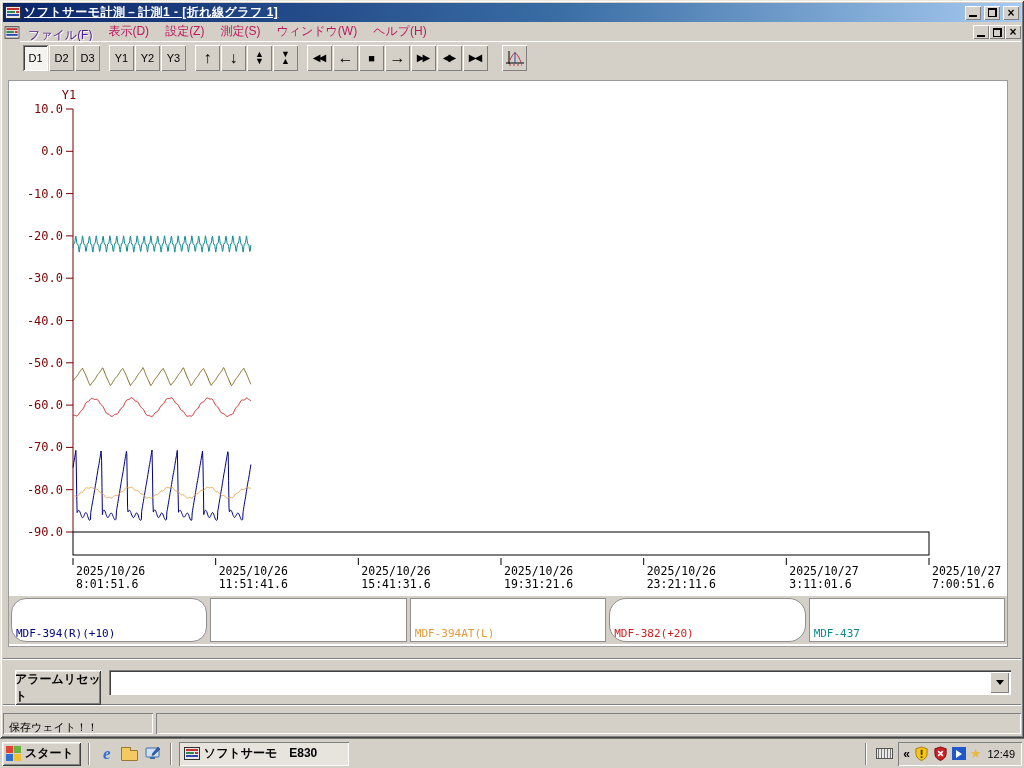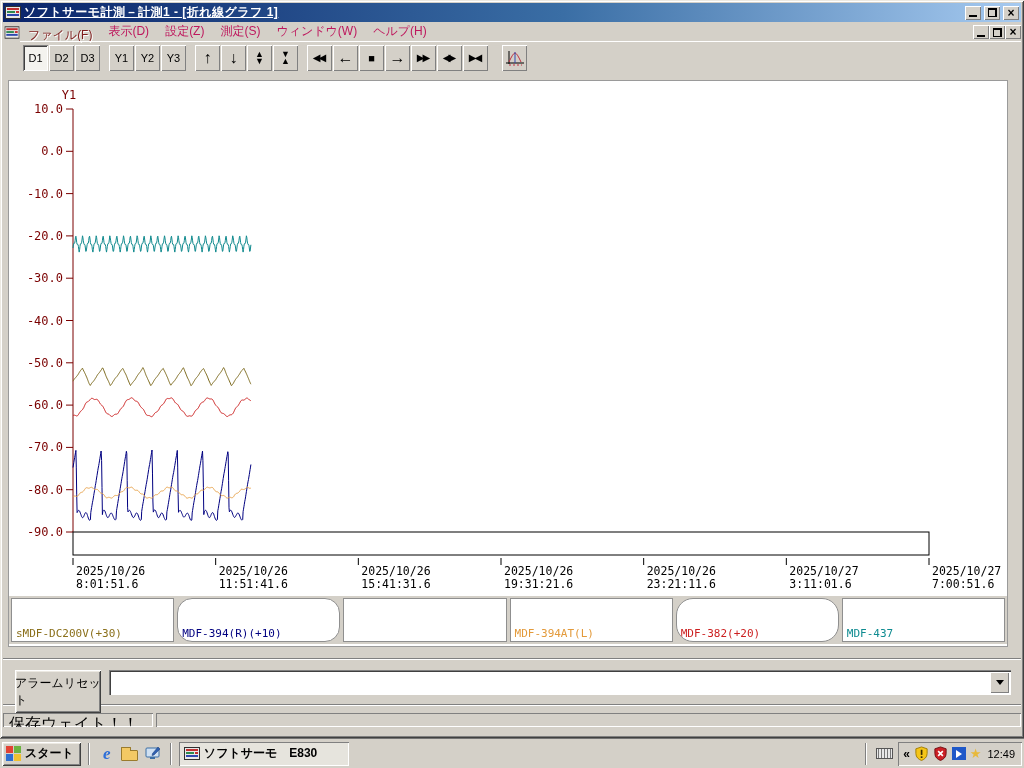--- a/index.html
+++ b/index.html
@@ -35,21 +35,21 @@
   .glyph-restore { position:relative; width:9px; height:9px; }
   .glyph-restore::before { content:""; position:absolute; right:0; top:0;
     width:6px; height:6px; border:1px solid #000; border-top-width:2px; background:#d4d0c8; }
   .glyph-restore::after { content:""; position:absolute; left:0; bottom:0;
     width:6px; height:6px; border:1px solid #000; border-top-width:2px; background:#d4d0c8; }
   .glyph-close { font-weight:bold; font-size:12px; line-height:12px; }
 
   .menubar { position:absolute; left:3px; top:23px; right:3px; height:18px;
     display:flex; align-items:center; font-size:12px; gap:0; padding-left:1px; }
   .menu-item { padding:1px 8px 2px 8px; color:#be185d; cursor:default; }
-  .menu-item.disabled { color:#7f1d1d; text-shadow:1px 1px 0 #ffffff;margin-top:8px; }
+  .menu-item.disabled { color:#4c1d95; text-shadow:1px 1px 0 #ffffff;margin-top:8px; }
   .menubar .spacer { flex:1; }
 
   .toolbar { position:absolute; left:20px; top:41px; right:3px; height:33px;
     border-top:1px solid #ffffff; display:flex; align-items:center;
     padding-left:3px; gap:1px; }
   .tb-btn { width:25px; height:26px; display:flex; align-items:center;
     justify-content:center; font-size:11px; color:#000; flex-direction:column; }
   .tb-btn .big-arrow { font-size:16px; font-weight:bold; line-height:16px; }
   .tb-btn .dbl { font-size:10px; letter-spacing:-2px; text-indent:-2px; line-height:12px; }
   .tb-btn .sq { font-size:11px; line-height:12px; }
@@ -65,37 +65,37 @@
     background:#d4d0c8; display:flex; gap:3px; padding:2px; }
   .legend-cell { flex:1; background:#ffffff; border:1px solid #8f8f8f;
     font-family:"DejaVu Sans Mono", monospace; font-size:11px; line-height:14px;
     padding:0 4px; overflow:hidden; white-space:pre; }
   .lg-line { height:14px; }
 
   
   .alarm-bar { position:absolute; left:3px; top:658px; right:3px; height:48px;
     box-shadow: inset 0 1px 0 #808080, inset 0 2px 0 #ffffff,
                 inset 0 -1px 0 #ffffff, inset 0 -2px 0 #808080; }
-  .alarm-btn { position:absolute; left:12px; top:12px; width:86px; height:43px;
+  .alarm-btn { position:absolute; left:12px; top:12px; width:86px; height:35px;
     display:flex; align-items:center; justify-content:center; font-size:12px;
-    color:#000; cursor:default; }
+    color:#000; cursor:default;font-weight:bold; }
   .combo { position:absolute; left:106px; right:10px; top:12px; height:25px;
     background:#ffffff; box-shadow: inset 1px 1px 0 #808080, inset 2px 2px 0 #404040,
     inset -1px -1px 0 #ffffff; }
   .combo-field { position:absolute; left:3px; top:3px; right:22px; bottom:3px;
     font-size:12px; background:#fff; border:0; outline:none; }
   .combo-btn { position:absolute; right:2px; top:2px; width:19px; height:21px;
     display:flex; align-items:center; justify-content:center; }
   .combo-btn .arrow { width:0; height:0; border-left:4px solid transparent;
     border-right:4px solid transparent; border-top:5px solid #000; }
 
   
   .statusbar { position:absolute; left:3px; right:3px; top:710px; height:25px;
     display:flex; gap:3px; padding-top:3px; }
-  .status-panel { height:14px; font-size:16px; padding:1px 6px; color:#000;
+  .status-panel { height:21px; font-size:11px; padding:7px 6px; color:#000;
     white-space:nowrap; overflow:hidden; }
   .status-panel.first { width:150px; }
   .status-panel.rest { flex:1; }
 
   
   .taskbar { position:absolute; left:0; top:738px; width:1024px; height:30px;
     background:#d4d0c8; border-top:1px solid #737373; display:flex;
     align-items:center; padding:0 2px; gap:3px; }
   .start-btn { height:24px; padding:0 7px 0 4px; display:flex; align-items:center;
     gap:4px; font-weight:bold; font-size:12px; }
@@ -296,25 +296,20 @@
           <line x1="920" y1="477" x2="920" y2="484" stroke="#000"></line>
           <text x="923" y="494" fill="#000" font-size="11.5" font-family="DejaVu Sans Mono, monospace">2025/10/27</text>
           <text x="923" y="507" fill="#000" font-size="11.5" font-family="DejaVu Sans Mono, monospace">7:00:51.6</text>
           <polyline points="64.0,300.2 64.4,299.5 64.8,298.8 65.2,298.2 65.7,297.6 66.1,297.1 66.5,296.7 66.9,296.2 67.3,295.8 67.7,295.3 68.1,294.8 68.6,294.2 69.0,293.6 69.4,292.9 69.8,292.3 70.2,291.6 70.6,290.9 71.0,290.3 71.4,289.7 71.9,289.1 72.3,288.6 72.7,288.1 73.1,287.6 73.5,287.2 73.9,288.2 74.3,289.1 74.8,290.0 75.2,290.8 75.6,291.6 76.0,292.5 76.4,293.3 76.8,294.2 77.2,295.2 77.7,296.2 78.1,297.3 78.5,298.3 78.9,299.4 79.3,300.5 79.7,301.5 80.1,302.5 80.6,303.4 81.0,304.3 81.4,304.3 81.8,303.6 82.2,303.0 82.6,302.4 83.0,301.9 83.4,301.4 83.9,300.9 84.3,300.4 84.7,299.9 85.1,299.4 85.5,298.8 85.9,298.2 86.3,297.5 86.8,296.8 87.2,296.1 87.6,295.4 88.0,294.7 88.4,294.0 88.8,293.4 89.2,292.9 89.7,292.4 90.1,291.9 90.5,291.4 90.9,290.9 91.3,290.3 91.7,289.7 92.1,289.0 92.6,288.4 93.0,287.7 93.4,287.0 93.8,286.9 94.2,287.9 94.6,288.9 95.0,289.9 95.5,291.0 95.9,292.1 96.3,293.2 96.7,294.3 97.1,295.3 97.5,296.2 97.9,297.1 98.3,298.0 98.8,298.8 99.2,299.7 99.6,300.5 100.0,301.5 100.4,302.4 100.8,303.4 101.2,304.5 101.7,304.2 102.1,303.7 102.5,303.2 102.9,302.6 103.3,301.9 103.7,301.2 104.1,300.5 104.6,299.8 105.0,299.1 105.4,298.5 105.8,297.9 106.2,297.3 106.6,296.8 107.0,296.4 107.5,295.9 107.9,295.5 108.3,295.0 108.7,294.4 109.1,293.8 109.5,293.2 109.9,292.5 110.3,291.8 110.8,291.2 111.2,290.6 111.6,290.0 112.0,289.4 112.4,288.9 112.8,288.4 113.2,287.9 113.7,287.4 114.1,287.8 114.5,288.7 114.9,289.6 115.3,290.5 115.7,291.3 116.1,292.1 116.6,292.9 117.0,293.8 117.4,294.7 117.8,295.7 118.2,296.8 118.6,297.8 119.0,298.9 119.5,299.9 119.9,301.0 120.3,301.9 120.7,302.9 121.1,303.8 121.5,304.5 121.9,303.9 122.3,303.2 122.8,302.6 123.2,302.1 123.6,301.6 124.0,301.1 124.4,300.6 124.8,300.2 125.2,299.7 125.7,299.1 126.1,298.6 126.5,297.9 126.9,297.2 127.3,296.5 127.7,295.8 128.1,295.1 128.6,294.4 129.0,293.8 129.4,293.3 129.8,292.7 130.2,292.2 130.6,291.7 131.0,291.2 131.5,290.6 131.9,290.0 132.3,289.3 132.7,288.7 133.1,288.0 133.5,287.3 133.9,286.6 134.4,287.3 134.8,288.3 135.2,289.3 135.6,290.4 136.0,291.5 136.4,292.6 136.8,293.7 137.2,294.7 137.7,295.7 138.1,296.6 138.5,297.5 138.9,298.4 139.3,299.2 139.7,300.1 140.1,301.0 140.6,302.0 141.0,303.0 141.4,304.0 141.8,304.6 142.2,304.1 142.6,303.6 143.0,303.0 143.5,302.3 143.9,301.6 144.3,300.9 144.7,300.2 145.1,299.5 145.5,298.8 145.9,298.2 146.4,297.6 146.8,297.1 147.2,296.6 147.6,296.1 148.0,295.7 148.4,295.2 148.8,294.6 149.2,294.0 149.7,293.4 150.1,292.8 150.5,292.1 150.9,291.4 151.3,290.8 151.7,290.2 152.1,289.7 152.6,289.2 153.0,288.7 153.4,288.2 153.8,287.7 154.2,287.4 154.6,288.3 155.0,289.2 155.5,290.1 155.9,290.9 156.3,291.7 156.7,292.6 157.1,293.4 157.5,294.3 157.9,295.3 158.4,296.3 158.8,297.3 159.2,298.4 159.6,299.4 160.0,300.5 160.4,301.4 160.8,302.4 161.2,303.2 161.7,304.1 162.1,304.1 162.5,303.4 162.9,302.8 163.3,302.2 163.7,301.7 164.1,301.2 164.6,300.8 165.0,300.4 165.4,299.9 165.8,299.4 166.2,298.8 166.6,298.2 167.0,297.6 167.5,296.9 167.9,296.2 168.3,295.5 168.7,294.8 169.1,294.2 169.5,293.6 169.9,293.1 170.4,292.6 170.8,292.1 171.2,291.5 171.6,291.0 172.0,290.4 172.4,289.7 172.8,289.0 173.3,288.3 173.7,287.6 174.1,286.9 174.5,286.8 174.9,287.7 175.3,288.8 175.7,289.8 176.1,290.9 176.6,292.0 177.0,293.1 177.4,294.1 177.8,295.1 178.2,296.1 178.6,297.0 179.0,297.8 179.5,298.7 179.9,299.6 180.3,300.5 180.7,301.5 181.1,302.5 181.5,303.6 181.9,304.6 182.4,304.4 182.8,303.9 183.2,303.3 183.6,302.7 184.0,302.1 184.4,301.4 184.8,300.6 185.3,299.9 185.7,299.2 186.1,298.5 186.5,297.9 186.9,297.4 187.3,296.9 187.7,296.4 188.1,295.9 188.6,295.4 189.0,294.9 189.4,294.3 189.8,293.6 190.2,293.0 190.6,292.3 191.0,291.6 191.5,291.0 191.9,290.4 192.3,289.9 192.7,289.4 193.1,288.9 193.5,288.4 193.9,288.0 194.4,287.5 194.8,287.9 195.2,288.8 195.6,289.7 196.0,290.6 196.4,291.4 196.8,292.2 197.3,293.1 197.7,294.0 198.1,294.9 198.5,295.9 198.9,296.9 199.3,298.0 199.7,299.0 200.1,300.0 200.6,301.0 201.0,301.9 201.4,302.8 201.8,303.6 202.2,304.4 202.6,303.7 203.0,303.1 203.5,302.5 203.9,301.9 204.3,301.4 204.7,301.0 205.1,300.5 205.5,300.1 205.9,299.6 206.4,299.0 206.8,298.5 207.2,297.8 207.6,297.2 208.0,296.5 208.4,295.8 208.8,295.1 209.3,294.5 209.7,294.0 210.1,293.4 210.5,292.9 210.9,292.4 211.3,291.9 211.7,291.4 212.1,290.8 212.6,290.1 213.0,289.4 213.4,288.7 213.8,288.0 214.2,287.3 214.6,286.6 215.0,287.3 215.5,288.2 215.9,289.3 216.3,290.3 216.7,291.4 217.1,292.5 217.5,293.5 217.9,294.5 218.4,295.5 218.8,296.4 219.2,297.3 219.6,298.2 220.0,299.1 220.4,300.0 220.8,301.0 221.3,302.0 221.7,303.0 222.1,304.1 222.5,304.7 222.9,304.2 223.3,303.7 223.7,303.1 224.2,302.5 224.6,301.8 225.0,301.0 225.4,300.3 225.8,299.6 226.2,298.9 226.6,298.3 227.0,297.7 227.5,297.2 227.9,296.7 228.3,296.2 228.7,295.7 229.1,295.1 229.5,294.5 229.9,293.9 230.4,293.3 230.8,292.6 231.2,291.9 231.6,291.2 232.0,290.6 232.4,290.0 232.8,289.5 233.3,289.1 233.7,288.6 234.1,288.2 234.5,287.7 234.9,287.3 235.3,288.3 235.7,289.2 236.2,290.1 236.6,291.0 237.0,291.8 237.4,292.7 237.8,293.6 238.2,294.5 238.6,295.5 239.0,296.5 239.5,297.6 239.9,298.6 240.3,299.6 240.7,300.6 241.1,301.5 241.5,302.4 241.9,303.2" fill="none" stroke="#7d6a1e" stroke-width="1"></polyline>
           <polyline points="64.0,386.5 64.4,384.0 64.8,381.5 65.2,379.0 65.7,376.5 66.1,374.1 66.5,371.7 66.9,369.4 67.3,386.1 67.7,413.2 68.1,431.6 68.6,430.7 69.0,430.0 69.4,429.5 69.8,429.3 70.2,429.6 70.6,430.2 71.0,431.1 71.4,432.2 71.9,433.5 72.3,434.7 72.7,435.7 73.1,436.4 73.5,436.7 73.9,436.6 74.3,436.1 74.8,435.3 75.2,434.3 75.6,433.3 76.0,432.4 76.4,431.8 76.8,431.6 77.2,431.7 77.7,432.3 78.1,433.3 78.5,434.5 78.9,435.8 79.3,437.1 79.7,438.1 80.1,438.9 80.6,439.2 81.0,439.2 81.4,438.8 81.8,431.6 82.2,429.1 82.6,426.6 83.0,424.2 83.4,421.8 83.9,419.4 84.3,417.0 84.7,414.6 85.1,412.2 85.5,409.8 85.9,407.3 86.3,404.7 86.8,402.2 87.2,399.6 87.6,397.0 88.0,394.5 88.4,392.0 88.8,389.5 89.2,387.1 89.7,384.7 90.1,382.3 90.5,379.9 90.9,377.4 91.3,375.0 91.7,372.5 92.1,370.0 92.6,379.4 93.0,406.5 93.4,433.6 93.8,430.5 94.2,429.7 94.6,429.2 95.0,429.1 95.5,429.4 95.9,430.1 96.3,431.1 96.7,432.3 97.1,433.5 97.5,434.7 97.9,435.6 98.3,436.3 98.8,436.6 99.2,436.5 99.6,436.0 100.0,435.3 100.4,434.4 100.8,433.6 101.2,432.8 101.7,432.2 102.1,432.0 102.5,432.1 102.9,432.6 103.3,433.3 103.7,434.3 104.1,435.4 104.6,436.5 105.0,437.5 105.4,438.3 105.8,438.8 106.2,438.9 106.6,438.7 107.0,438.2 107.5,429.8 107.9,427.4 108.3,425.0 108.7,422.6 109.1,420.1 109.5,417.6 109.9,415.1 110.3,412.6 110.8,410.0 111.2,407.5 111.6,405.1 112.0,402.6 112.4,400.2 112.8,397.8 113.2,395.5 113.7,393.0 114.1,390.6 114.5,388.1 114.9,385.6 115.3,383.1 115.7,380.5 116.1,377.9 116.6,375.3 117.0,372.8 117.4,370.3 117.8,372.6 118.2,399.7 118.6,426.8 119.0,430.9 119.5,430.1 119.9,429.6 120.3,429.3 120.7,429.4 121.1,429.8 121.5,430.6 121.9,431.6 122.3,432.8 122.8,434.0 123.2,435.0 123.6,435.9 124.0,436.4 124.4,436.6 124.8,436.4 125.2,435.9 125.7,435.1 126.1,434.2 126.5,433.3 126.9,432.5 127.3,432.0 127.7,431.9 128.1,432.2 128.6,432.9 129.0,433.9 129.4,435.0 129.8,436.3 130.2,437.5 130.6,438.4 131.0,439.1 131.5,439.3 131.9,439.1 132.3,438.5 132.7,430.4 133.1,427.8 133.5,425.3 133.9,422.8 134.4,420.3 134.8,417.8 135.2,415.4 135.6,413.1 136.0,410.7 136.4,408.3 136.8,405.9 137.2,403.5 137.7,401.1 138.1,398.6 138.5,396.1 138.9,393.5 139.3,391.0 139.7,388.5 140.1,386.0 140.6,383.5 141.0,381.1 141.4,378.7 141.8,376.3 142.2,373.9 142.6,371.4 143.0,369.0 143.5,392.9 143.9,420.0 144.3,431.1 144.7,430.2 145.1,429.4 145.5,429.0 145.9,429.0 146.4,429.4 146.8,430.2 147.2,431.3 147.6,432.5 148.0,433.8 148.4,435.0 148.8,435.9 149.2,436.5 149.7,436.6 150.1,436.4 150.5,435.7 150.9,434.9 151.3,434.0 151.7,433.1 152.1,432.4 152.6,432.0 153.0,432.0 153.4,432.3 153.8,433.0 154.2,434.0 154.6,435.2 155.0,436.4 155.5,437.5 155.9,438.3 156.3,438.9 156.7,439.1 157.1,438.9 157.5,438.4 157.9,430.8 158.4,428.4 158.8,426.0 159.2,423.6 159.6,421.2 160.0,418.8 160.4,416.3 160.8,413.8 161.2,411.3 161.7,408.8 162.1,406.2 162.5,403.7 162.9,401.2 163.3,398.7 163.7,396.3 164.1,393.9 164.6,391.6 165.0,389.2 165.4,386.9 165.8,384.5 166.2,382.0 166.6,379.5 167.0,377.0 167.5,374.5 167.9,371.9 168.3,369.4 168.7,386.1 169.1,413.2 169.5,431.3 169.9,430.4 170.4,429.8 170.8,429.4 171.2,429.4 171.6,429.7 172.0,430.3 172.4,431.2 172.8,432.3 173.3,433.4 173.7,434.5 174.1,435.4 174.5,435.9 174.9,436.2 175.3,436.1 175.7,435.7 176.1,435.1 176.6,434.3 177.0,433.5 177.4,432.8 177.8,432.3 178.2,432.0 178.6,432.2 179.0,432.7 179.5,433.5 179.9,434.5 180.3,435.7 180.7,436.9 181.1,438.0 181.5,438.8 181.9,439.3 182.4,439.3 182.8,439.0 183.2,431.9 183.6,429.4 184.0,426.9 184.4,424.4 184.8,421.8 185.3,419.2 185.7,416.7 186.1,414.1 186.5,411.7 186.9,409.2 187.3,406.8 187.7,404.4 188.1,402.0 188.6,399.6 189.0,397.2 189.4,394.7 189.8,392.2 190.2,389.7 190.6,387.2 191.0,384.7 191.5,382.2 191.9,379.7 192.3,377.2 192.7,374.8 193.1,372.5 193.5,370.1 193.9,379.4 194.4,406.5 194.8,433.6 195.2,431.0 195.6,430.2 196.0,429.6 196.4,429.3 196.8,429.4 197.3,429.9 197.7,430.7 198.1,431.9 198.5,433.1 198.9,434.3 199.3,435.4 199.7,436.2 200.1,436.6 200.6,436.6 201.0,436.1 201.4,435.4 201.8,434.5 202.2,433.5 202.6,432.6 203.0,431.9 203.5,431.6 203.9,431.7 204.3,432.2 204.7,433.1 205.1,434.3 205.5,435.6 205.9,436.9 206.4,438.0 206.8,438.8 207.2,439.3 207.6,439.3 208.0,439.0 208.4,438.3 208.8,429.8 209.3,427.3 209.7,424.8 210.1,422.4 210.5,420.0 210.9,417.6 211.3,415.2 211.7,412.8 212.1,410.3 212.6,407.8 213.0,405.2 213.4,402.7 213.8,400.1 214.2,397.5 214.6,395.0 215.0,392.5 215.5,390.1 215.9,387.6 216.3,385.3 216.7,382.9 217.1,380.5 217.5,378.1 217.9,375.7 218.4,373.2 218.8,370.7 219.2,372.6 219.6,399.7 220.0,426.8 220.4,430.8 220.8,430.0 221.3,429.4 221.7,429.2 222.1,429.4 222.5,430.0 222.9,430.9 223.3,432.0 223.7,433.2 224.2,434.4 224.6,435.4 225.0,436.1 225.4,436.4 225.8,436.4 226.2,436.0 226.6,435.4 227.0,434.6 227.5,433.7 227.9,432.9 228.3,432.3 228.7,432.0 229.1,432.0 229.5,432.3 229.9,433.0 230.4,434.0 230.8,435.1 231.2,436.2 231.6,437.3 232.0,438.2 232.4,438.8 232.8,439.0 233.3,438.9 233.7,438.5 234.1,430.6 234.5,428.2 234.9,425.8 235.3,423.3 235.7,420.8 236.2,418.3 236.6,415.8 237.0,413.2 237.4,410.7 237.8,408.1 238.2,405.7 238.6,403.2 239.0,400.8 239.5,398.4 239.9,396.0 240.3,393.6 240.7,391.1 241.1,388.6 241.5,386.1 241.9,383.5" fill="none" stroke="#000080" stroke-width="1"></polyline>
           <polyline points="64.0,416.1 64.4,415.7 64.8,415.4 65.2,415.1 65.7,415.0 66.1,415.0 66.5,415.1 66.9,415.2 67.3,415.4 67.7,415.4 68.1,415.3 68.6,415.1 69.0,414.7 69.4,414.2 69.8,413.7 70.2,413.1 70.6,412.6 71.0,412.1 71.4,411.8 71.9,411.5 72.3,411.4 72.7,411.3 73.1,411.2 73.5,411.0 73.9,410.7 74.3,410.3 74.8,409.7 75.2,409.1 75.6,408.5 76.0,407.9 76.4,407.4 76.8,407.0 77.2,406.8 77.7,406.7 78.1,406.8 78.5,406.9 78.9,407.1 79.3,407.2 79.7,407.2 80.1,407.2 80.6,407.0 81.0,406.8 81.4,406.6 81.8,406.4 82.2,406.3 82.6,406.3 83.0,406.4 83.4,406.7 83.9,407.1 84.3,407.5 84.7,407.9 85.1,408.3 85.5,408.5 85.9,408.6 86.3,408.6 86.8,408.5 87.2,408.4 87.6,408.4 88.0,408.4 88.4,408.5 88.8,408.8 89.2,409.2 89.7,409.7 90.1,410.3 90.5,410.8 90.9,411.3 91.3,411.7 91.7,412.0 92.1,412.2 92.6,412.3 93.0,412.4 93.4,412.5 93.8,412.7 94.2,413.0 94.6,413.5 95.0,414.0 95.5,414.6 95.9,415.3 96.3,415.8 96.7,416.3 97.1,416.6 97.5,416.8 97.9,416.8 98.3,416.7 98.8,416.6 99.2,416.4 99.6,416.3 100.0,416.3 100.4,416.4 100.8,416.5 101.2,416.7 101.7,416.9 102.1,417.1 102.5,417.1 102.9,417.0 103.3,416.8 103.7,416.4 104.1,416.0 104.6,415.5 105.0,415.1 105.4,414.7 105.8,414.5 106.2,414.4 106.6,414.4 107.0,414.4 107.5,414.5 107.9,414.5 108.3,414.5 108.7,414.3 109.1,413.9 109.5,413.5 109.9,413.0 110.3,412.4 110.8,411.9 111.2,411.4 111.6,411.1 112.0,410.9 112.4,410.8 112.8,410.7 113.2,410.6 113.7,410.5 114.1,410.3 114.5,409.9 114.9,409.5 115.3,408.9 115.7,408.3 116.1,407.7 116.6,407.2 117.0,406.7 117.4,406.5 117.8,406.4 118.2,406.4 118.6,406.5 119.0,406.7 119.5,406.8 119.9,406.9 120.3,406.9 120.7,406.8 121.1,406.6 121.5,406.4 121.9,406.3 122.3,406.2 122.8,406.2 123.2,406.4 123.6,406.7 124.0,407.2 124.4,407.7 124.8,408.2 125.2,408.6 125.7,409.0 126.1,409.2 126.5,409.3 126.9,409.3 127.3,409.3 127.7,409.2 128.1,409.3 128.6,409.4 129.0,409.6 129.4,410.0 129.8,410.5 130.2,411.0 130.6,411.6 131.0,412.1 131.5,412.5 131.9,412.7 132.3,412.9 132.7,413.0 133.1,413.0 133.5,413.0 133.9,413.2 134.4,413.4 134.8,413.8 135.2,414.2 135.6,414.8 136.0,415.4 136.4,416.0 136.8,416.5 137.2,416.8 137.7,417.0 138.1,417.1 138.5,417.0 138.9,416.8 139.3,416.7 139.7,416.6 140.1,416.5 140.6,416.5 141.0,416.7 141.4,416.8 141.8,417.0 142.2,417.1 142.6,417.2 143.0,417.0 143.5,416.8 143.9,416.4 144.3,415.9 144.7,415.3 145.1,414.8 145.5,414.4 145.9,414.0 146.4,413.8 146.8,413.7 147.2,413.7 147.6,413.7 148.0,413.7 148.4,413.6 148.8,413.4 149.2,413.1 149.7,412.6 150.1,412.1 150.5,411.6 150.9,411.1 151.3,410.6 151.7,410.3 152.1,410.1 152.6,410.0 153.0,410.0 153.4,410.0 153.8,409.9 154.2,409.8 154.6,409.6 155.0,409.2 155.5,408.7 155.9,408.2 156.3,407.6 156.7,407.1 157.1,406.6 157.5,406.4 157.9,406.2 158.4,406.2 158.8,406.3 159.2,406.5 159.6,406.7 160.0,406.8 160.4,406.8 160.8,406.7 161.2,406.6 161.7,406.4 162.1,406.3 162.5,406.2 162.9,406.2 163.3,406.4 163.7,406.7 164.1,407.2 164.6,407.7 165.0,408.3 165.4,408.9 165.8,409.3 166.2,409.7 166.6,409.9 167.0,410.0 167.5,410.0 167.9,410.0 168.3,410.1 168.7,410.2 169.1,410.5 169.5,410.9 169.9,411.4 170.4,411.9 170.8,412.4 171.2,412.9 171.6,413.3 172.0,413.6 172.4,413.7 172.8,413.8 173.3,413.7 173.7,413.7 174.1,413.7 174.5,413.9 174.9,414.1 175.3,414.5 175.7,415.0 176.1,415.5 176.6,416.0 177.0,416.5 177.4,416.8 177.8,417.1 178.2,417.1 178.6,417.1 179.0,416.9 179.5,416.7 179.9,416.6 180.3,416.5 180.7,416.5 181.1,416.6 181.5,416.7 181.9,416.9 182.4,417.0 182.8,417.1 183.2,417.0 183.6,416.7 184.0,416.3 184.4,415.8 184.8,415.2 185.3,414.6 185.7,414.1 186.1,413.6 186.5,413.3 186.9,413.1 187.3,413.0 187.7,412.9 188.1,412.9 188.6,412.8 189.0,412.6 189.4,412.2 189.8,411.8 190.2,411.3 190.6,410.8 191.0,410.2 191.5,409.8 191.9,409.4 192.3,409.2 192.7,409.1 193.1,409.1 193.5,409.2 193.9,409.2 194.4,409.2 194.8,409.1 195.2,408.8 195.6,408.5 196.0,408.0 196.4,407.5 196.8,407.0 197.3,406.6 197.7,406.4 198.1,406.2 198.5,406.2 198.9,406.4 199.3,406.5 199.7,406.7 200.1,406.9 200.6,406.9 201.0,406.9 201.4,406.8 201.8,406.6 202.2,406.5 202.6,406.4 203.0,406.4 203.5,406.5 203.9,406.8 204.3,407.3 204.7,407.9 205.1,408.5 205.5,409.1 205.9,409.6 206.4,410.0 206.8,410.4 207.2,410.6 207.6,410.7 208.0,410.7 208.4,410.8 208.8,411.0 209.3,411.3 209.7,411.7 210.1,412.1 210.5,412.7 210.9,413.2 211.3,413.8 211.7,414.2 212.1,414.5 212.6,414.6 213.0,414.6 213.4,414.6 213.8,414.5 214.2,414.4 214.6,414.5 215.0,414.6 215.5,414.8 215.9,415.2 216.3,415.6 216.7,416.1 217.1,416.5 217.5,416.8 217.9,417.0 218.4,417.1 218.8,417.0 219.2,416.8 219.6,416.6 220.0,416.4 220.4,416.3 220.8,416.2 221.3,416.3 221.7,416.4 222.1,416.6 222.5,416.7 222.9,416.8 223.3,416.7 223.7,416.5 224.2,416.2 224.6,415.7 225.0,415.1 225.4,414.4 225.8,413.8 226.2,413.3 226.6,412.9 227.0,412.6 227.5,412.4 227.9,412.3 228.3,412.2 228.7,412.1 229.1,411.9 229.5,411.5 229.9,411.1 230.4,410.6 230.8,410.0 231.2,409.4 231.6,409.0 232.0,408.6 232.4,408.3 232.8,408.2 233.3,408.3 233.7,408.4 234.1,408.5 234.5,408.5 234.9,408.5 235.3,408.4 235.7,408.1 236.2,407.8 236.6,407.4 237.0,407.0 237.4,406.6 237.8,406.4 238.2,406.3 238.6,406.4 239.0,406.5 239.5,406.7 239.9,407.0 240.3,407.2 240.7,407.3 241.1,407.3 241.5,407.2 241.9,407.1" fill="none" stroke="#e9a44c" stroke-width="1"></polyline>
           <polyline points="64.0,334.5 64.4,334.4 64.8,334.2 65.2,334.2 65.7,334.2 66.1,334.3 66.5,334.5 66.9,334.7 67.3,334.9 67.7,334.9 68.1,334.9 68.6,334.6 69.0,334.2 69.4,333.6 69.8,333.0 70.2,332.3 70.6,331.7 71.0,331.1 71.4,330.5 71.9,330.1 72.3,329.8 72.7,329.4 73.1,329.0 73.5,328.6 73.9,328.0 74.3,327.3 74.8,326.5 75.2,325.6 75.6,324.6 76.0,323.7 76.4,322.9 76.8,322.2 77.2,321.6 77.7,321.2 78.1,320.9 78.5,320.8 78.9,320.6 79.3,320.4 79.7,320.1 80.1,319.7 80.6,319.3 81.0,318.8 81.4,318.3 81.8,317.9 82.2,317.5 82.6,317.3 83.0,317.3 83.4,317.4 83.9,317.6 84.3,317.9 84.7,318.1 85.1,318.4 85.5,318.5 85.9,318.6 86.3,318.5 86.8,318.4 87.2,318.3 87.6,318.3 88.0,318.4 88.4,318.6 88.8,318.9 89.2,319.5 89.7,320.1 90.1,320.8 90.5,321.5 90.9,322.2 91.3,322.8 91.7,323.3 92.1,323.7 92.6,324.1 93.0,324.5 93.4,324.9 93.8,325.4 94.2,326.0 94.6,326.7 95.0,327.6 95.5,328.5 95.9,329.4 96.3,330.3 96.7,331.1 97.1,331.7 97.5,332.2 97.9,332.5 98.3,332.7 98.8,332.9 99.2,333.0 99.6,333.2 100.0,333.4 100.4,333.7 100.8,334.1 101.2,334.5 101.7,334.9 102.1,335.2 102.5,335.4 102.9,335.5 103.3,335.4 103.7,335.1 104.1,334.8 104.6,334.3 105.0,334.0 105.4,333.6 105.8,333.4 106.2,333.3 106.6,333.2 107.0,333.2 107.5,333.2 107.9,333.1 108.3,333.0 108.7,332.6 109.1,332.1 109.5,331.5 109.9,330.8 110.3,330.0 110.8,329.3 111.2,328.6 111.6,328.0 112.0,327.6 112.4,327.2 112.8,326.8 113.2,326.5 113.7,326.0 114.1,325.5 114.5,324.9 114.9,324.1 115.3,323.3 115.7,322.4 116.1,321.5 116.6,320.7 117.0,320.0 117.4,319.4 117.8,319.1 118.2,318.8 118.6,318.7 119.0,318.6 119.5,318.5 119.9,318.4 120.3,318.2 120.7,317.9 121.1,317.6 121.5,317.3 121.9,317.0 122.3,316.8 122.8,316.8 123.2,316.9 123.6,317.2 124.0,317.6 124.4,318.1 124.8,318.6 125.2,319.1 125.7,319.5 126.1,319.8 126.5,320.0 126.9,320.1 127.3,320.2 127.7,320.3 128.1,320.5 128.6,320.8 129.0,321.3 129.4,321.9 129.8,322.6 130.2,323.3 130.6,324.1 131.0,324.9 131.5,325.5 131.9,326.0 132.3,326.5 132.7,326.8 133.1,327.2 133.5,327.5 133.9,327.9 134.4,328.4 134.8,329.1 135.2,329.8 135.6,330.6 136.0,331.5 136.4,332.3 136.8,333.0 137.2,333.6 137.7,334.0 138.1,334.3 138.5,334.4 138.9,334.5 139.3,334.5 139.7,334.5 140.1,334.6 140.6,334.7 141.0,335.0 141.4,335.2 141.8,335.5 142.2,335.6 142.6,335.7 143.0,335.6 143.5,335.3 143.9,334.8 144.3,334.3 144.7,333.7 145.1,333.1 145.5,332.5 145.9,332.0 146.4,331.6 146.8,331.4 147.2,331.2 147.6,331.0 148.0,330.8 148.4,330.5 148.8,330.1 149.2,329.5 149.7,328.8 150.1,328.1 150.5,327.3 150.9,326.5 151.3,325.8 151.7,325.2 152.1,324.7 152.6,324.3 153.0,324.0 153.4,323.8 153.8,323.5 154.2,323.1 154.6,322.6 155.0,322.0 155.5,321.2 155.9,320.5 156.3,319.7 156.7,319.0 157.1,318.4 157.5,317.9 157.9,317.6 158.4,317.5 158.8,317.4 159.2,317.5 159.6,317.6 160.0,317.6 160.4,317.6 160.8,317.5 161.2,317.3 161.7,317.1 162.1,317.0 162.5,316.9 162.9,317.0 163.3,317.3 163.7,317.7 164.1,318.3 164.6,319.0 165.0,319.7 165.4,320.4 165.8,321.0 166.2,321.6 166.6,322.0 167.0,322.3 167.5,322.6 167.9,322.8 168.3,323.1 168.7,323.5 169.1,324.0 169.5,324.6 169.9,325.4 170.4,326.2 170.8,327.0 171.2,327.7 171.6,328.4 172.0,328.9 172.4,329.3 172.8,329.6 173.3,329.9 173.7,330.1 174.1,330.3 174.5,330.7 174.9,331.2 175.3,331.7 175.7,332.4 176.1,333.1 176.6,333.8 177.0,334.4 177.4,334.8 177.8,335.2 178.2,335.3 178.6,335.3 179.0,335.2 179.5,335.1 179.9,334.9 180.3,334.8 180.7,334.8 181.1,334.9 181.5,335.0 181.9,335.1 182.4,335.1 182.8,335.0 183.2,334.8 183.6,334.4 184.0,333.8 184.4,333.2 184.8,332.4 185.3,331.6 185.7,330.8 186.1,330.1 186.5,329.6 186.9,329.1 187.3,328.8 187.7,328.5 188.1,328.1 188.6,327.8 189.0,327.3 189.4,326.7 189.8,326.0 190.2,325.2 190.6,324.4 191.0,323.6 191.5,322.9 191.9,322.3 192.3,321.9 192.7,321.6 193.1,321.4 193.5,321.2 193.9,321.1 194.4,320.9 194.8,320.6 195.2,320.1 195.6,319.6 196.0,319.1 196.4,318.5 196.8,317.9 197.3,317.4 197.7,317.1 198.1,317.0 198.5,317.0 198.9,317.1 199.3,317.3 199.7,317.5 200.1,317.7 200.6,317.9 201.0,318.0 201.4,318.0 201.8,317.9 202.2,317.9 202.6,318.0 203.0,318.2 203.5,318.5 203.9,319.0 204.3,319.7 204.7,320.5 205.1,321.3 205.5,322.2 205.9,323.0 206.4,323.7 206.8,324.3 207.2,324.7 207.6,325.1 208.0,325.5 208.4,325.8 208.8,326.3 209.3,326.8 209.7,327.5 210.1,328.2 210.5,329.0 210.9,329.8 211.3,330.5 211.7,331.2 212.1,331.7 212.6,332.0 213.0,332.2 213.4,332.3 213.8,332.4 214.2,332.5 214.6,332.6 215.0,332.9 215.5,333.2 215.9,333.6 216.3,334.1 216.7,334.6 217.1,335.0 217.5,335.3 217.9,335.5 218.4,335.5 218.8,335.3 219.2,335.1 219.6,334.7 220.0,334.4 220.4,334.2 220.8,334.0 221.3,333.8 221.7,333.8 222.1,333.7 222.5,333.7 222.9,333.5 223.3,333.2 223.7,332.8 224.2,332.1 224.6,331.4 225.0,330.5 225.4,329.6 225.8,328.7 226.2,327.9 226.6,327.2 227.0,326.7 227.5,326.2 227.9,325.8 228.3,325.4 228.7,325.0 229.1,324.6 229.5,324.0 229.9,323.3 230.4,322.5 230.8,321.8 231.2,321.0 231.6,320.3 232.0,319.8 232.4,319.4 232.8,319.1 233.3,319.0 233.7,319.0 234.1,319.1 234.5,319.1 234.9,319.0 235.3,318.8 235.7,318.6 236.2,318.2 236.6,317.8 237.0,317.5 237.4,317.2 237.8,317.1 238.2,317.1 238.6,317.3 239.0,317.6 239.5,318.0 239.9,318.4 240.3,318.8 240.7,319.1 241.1,319.4 241.5,319.5 241.9,319.6" fill="none" stroke="#cc1f1f" stroke-width="1"></polyline>
           <polyline points="64.0,167.0 64.4,163.8 64.8,162.4 65.2,162.6 65.7,162.1 66.1,159.7 66.5,156.2 66.9,155.2 67.3,158.0 67.7,161.4 68.1,163.3 68.6,163.4 69.0,163.5 69.4,165.4 69.8,168.8 70.2,171.1 70.6,168.7 71.0,165.3 71.4,162.9 71.9,162.4 72.3,162.5 72.7,161.2 73.1,158.0 73.5,154.8 73.9,156.4 74.3,159.8 74.8,162.6 75.2,163.5 75.6,163.3 76.0,164.2 76.4,167.0 76.8,170.4 77.2,170.2 77.7,167.0 78.1,163.8 78.5,162.4 78.9,162.6 79.3,162.1 79.7,159.7 80.1,156.2 80.6,155.2 81.0,158.0 81.4,161.4 81.8,163.3 82.2,163.4 82.6,163.5 83.0,165.4 83.4,168.8 83.9,171.1 84.3,168.7 84.7,165.3 85.1,162.9 85.5,162.4 85.9,162.5 86.3,161.2 86.8,158.0 87.2,154.8 87.6,156.4 88.0,159.8 88.4,162.6 88.8,163.5 89.2,163.3 89.7,164.2 90.1,167.0 90.5,170.4 90.9,170.2 91.3,167.0 91.7,163.8 92.1,162.4 92.6,162.6 93.0,162.1 93.4,159.7 93.8,156.2 94.2,155.2 94.6,158.0 95.0,161.4 95.5,163.3 95.9,163.4 96.3,163.5 96.7,165.4 97.1,168.8 97.5,171.1 97.9,168.7 98.3,165.3 98.8,162.9 99.2,162.4 99.6,162.5 100.0,161.2 100.4,158.0 100.8,154.8 101.2,156.4 101.7,159.8 102.1,162.6 102.5,163.5 102.9,163.3 103.3,164.2 103.7,167.0 104.1,170.4 104.6,170.2 105.0,167.0 105.4,163.8 105.8,162.4 106.2,162.6 106.6,162.1 107.0,159.7 107.5,156.2 107.9,155.2 108.3,158.0 108.7,161.4 109.1,163.3 109.5,163.4 109.9,163.5 110.3,165.4 110.8,168.8 111.2,171.1 111.6,168.7 112.0,165.3 112.4,162.9 112.8,162.4 113.2,162.5 113.7,161.2 114.1,158.0 114.5,154.8 114.9,156.4 115.3,159.8 115.7,162.6 116.1,163.5 116.6,163.3 117.0,164.2 117.4,167.0 117.8,170.4 118.2,170.2 118.6,167.0 119.0,163.8 119.5,162.4 119.9,162.6 120.3,162.1 120.7,159.7 121.1,156.2 121.5,155.2 121.9,158.0 122.3,161.4 122.8,163.3 123.2,163.4 123.6,163.5 124.0,165.4 124.4,168.8 124.8,171.1 125.2,168.7 125.7,165.3 126.1,162.9 126.5,162.4 126.9,162.5 127.3,161.2 127.7,158.0 128.1,154.8 128.6,156.4 129.0,159.8 129.4,162.6 129.8,163.5 130.2,163.3 130.6,164.2 131.0,167.0 131.5,170.4 131.9,170.2 132.3,167.0 132.7,163.8 133.1,162.4 133.5,162.6 133.9,162.1 134.4,159.7 134.8,156.2 135.2,155.2 135.6,158.0 136.0,161.4 136.4,163.3 136.8,163.4 137.2,163.5 137.7,165.4 138.1,168.8 138.5,171.1 138.9,168.7 139.3,165.3 139.7,162.9 140.1,162.4 140.6,162.5 141.0,161.2 141.4,158.0 141.8,154.8 142.2,156.4 142.6,159.8 143.0,162.6 143.5,163.5 143.9,163.3 144.3,164.2 144.7,167.0 145.1,170.4 145.5,170.2 145.9,167.0 146.4,163.8 146.8,162.4 147.2,162.6 147.6,162.1 148.0,159.7 148.4,156.2 148.8,155.2 149.2,158.0 149.7,161.4 150.1,163.3 150.5,163.4 150.9,163.5 151.3,165.4 151.7,168.8 152.1,171.1 152.6,168.7 153.0,165.3 153.4,162.9 153.8,162.4 154.2,162.5 154.6,161.2 155.0,158.0 155.5,154.8 155.9,156.4 156.3,159.8 156.7,162.6 157.1,163.5 157.5,163.3 157.9,164.2 158.4,167.0 158.8,170.4 159.2,170.2 159.6,167.0 160.0,163.8 160.4,162.4 160.8,162.6 161.2,162.1 161.7,159.7 162.1,156.2 162.5,155.2 162.9,158.0 163.3,161.4 163.7,163.3 164.1,163.4 164.6,163.5 165.0,165.4 165.4,168.8 165.8,171.1 166.2,168.7 166.6,165.3 167.0,162.9 167.5,162.4 167.9,162.5 168.3,161.2 168.7,158.0 169.1,154.8 169.5,156.4 169.9,159.8 170.4,162.6 170.8,163.5 171.2,163.3 171.6,164.2 172.0,167.0 172.4,170.4 172.8,170.2 173.3,167.0 173.7,163.8 174.1,162.4 174.5,162.6 174.9,162.1 175.3,159.7 175.7,156.2 176.1,155.2 176.6,158.0 177.0,161.4 177.4,163.3 177.8,163.4 178.2,163.5 178.6,165.4 179.0,168.8 179.5,171.1 179.9,168.7 180.3,165.3 180.7,162.9 181.1,162.4 181.5,162.5 181.9,161.2 182.4,158.0 182.8,154.8 183.2,156.4 183.6,159.8 184.0,162.6 184.4,163.5 184.8,163.3 185.3,164.2 185.7,167.0 186.1,170.4 186.5,170.2 186.9,167.0 187.3,163.8 187.7,162.4 188.1,162.6 188.6,162.1 189.0,159.7 189.4,156.2 189.8,155.2 190.2,158.0 190.6,161.4 191.0,163.3 191.5,163.4 191.9,163.5 192.3,165.4 192.7,168.8 193.1,171.1 193.5,168.7 193.9,165.3 194.4,162.9 194.8,162.4 195.2,162.5 195.6,161.2 196.0,158.0 196.4,154.8 196.8,156.4 197.3,159.8 197.7,162.6 198.1,163.5 198.5,163.3 198.9,164.2 199.3,167.0 199.7,170.4 200.1,170.2 200.6,167.0 201.0,163.8 201.4,162.4 201.8,162.6 202.2,162.1 202.6,159.7 203.0,156.2 203.5,155.2 203.9,158.0 204.3,161.4 204.7,163.3 205.1,163.4 205.5,163.5 205.9,165.4 206.4,168.8 206.8,171.1 207.2,168.7 207.6,165.3 208.0,162.9 208.4,162.4 208.8,162.5 209.3,161.2 209.7,158.0 210.1,154.8 210.5,156.4 210.9,159.8 211.3,162.6 211.7,163.5 212.1,163.3 212.6,164.2 213.0,167.0 213.4,170.4 213.8,170.2 214.2,167.0 214.6,163.8 215.0,162.4 215.5,162.6 215.9,162.1 216.3,159.7 216.7,156.2 217.1,155.2 217.5,158.0 217.9,161.4 218.4,163.3 218.8,163.4 219.2,163.5 219.6,165.4 220.0,168.8 220.4,171.1 220.8,168.7 221.3,165.3 221.7,162.9 222.1,162.4 222.5,162.5 222.9,161.2 223.3,158.0 223.7,154.8 224.2,156.4 224.6,159.8 225.0,162.6 225.4,163.5 225.8,163.3 226.2,164.2 226.6,167.0 227.0,170.4 227.5,170.2 227.9,167.0 228.3,163.8 228.7,162.4 229.1,162.6 229.5,162.1 229.9,159.7 230.4,156.2 230.8,155.2 231.2,158.0 231.6,161.4 232.0,163.3 232.4,163.4 232.8,163.5 233.3,165.4 233.7,168.8 234.1,171.1 234.5,168.7 234.9,165.3 235.3,162.9 235.7,162.4 236.2,162.5 236.6,161.2 237.0,158.0 237.4,154.8 237.8,156.4 238.2,159.8 238.6,162.6 239.0,163.5 239.5,163.3 239.9,164.2 240.3,167.0 240.7,170.4 241.1,170.2 241.5,167.0 241.9,163.8" fill="none" stroke="#108a8e" stroke-width="1"></polyline>
         </svg>
       <div class="legend">
-        <div class="legend-cell" style="color: rgb(138, 111, 26);">
-          <div class="lg-line">sMDF-DC200V(+30)</div>
-          
-          
-        </div>
         <div class="legend-cell" style="color: rgb(0, 0, 128); border-radius: 15px;">
           <div class="lg-line">MDF-394(R)(+10)</div>
           
           
         </div>
         <div class="legend-cell" style="color: rgb(0, 121, 79);">
           <div class="lg-line"></div>
           
           
         </div>

